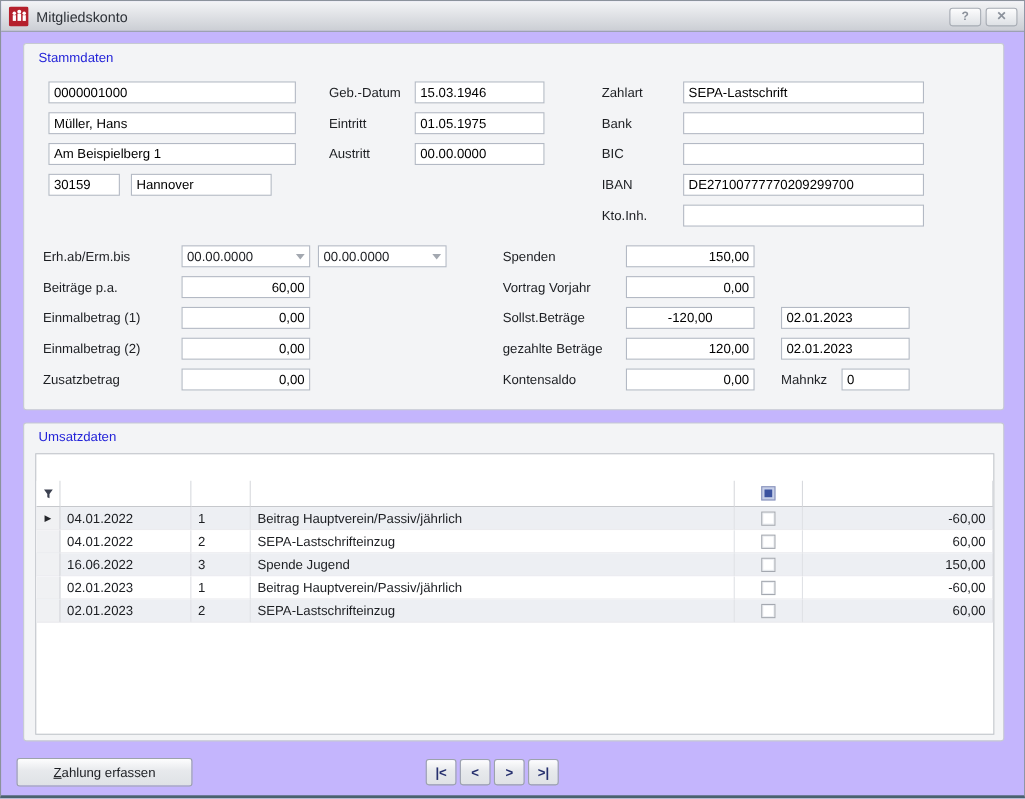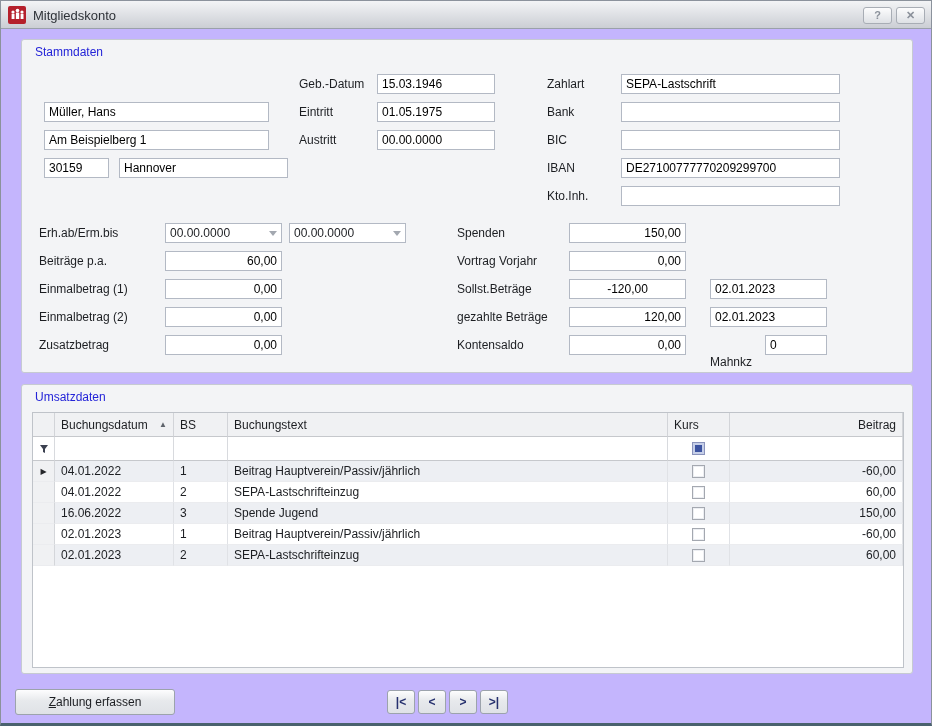--- a/index.html
+++ b/index.html
@@ -119,24 +119,25 @@
       </svg>
     </span>
     <span class="title-text">Mitgliedskonto</span>
     <div class="tb-btn tb-help">?</div>
     <div class="tb-btn tb-close">✕</div>
   </div>
 
   <div class="groupbox" style="left:20px; top:38px; width:892px; height:334px;">
     <span class="group-label">Stammdaten</span>
 
+    <input class="field" style="left: 22px; top: 34px; width: 225px;" type="text" value="0000001000">
     <input class="field" style="left: 22px; top: 62px; width: 225px;" type="text" value="Müller, Hans">
     <input class="field" style="left: 22px; top: 90px; width: 225px;" type="text" value="Am Beispielberg 1">
     <input class="field" style="left: 22px; top: 118px; width: 65px;" type="text" value="30159">
-    <input class="field" style="left: 97px; top: 118px; width: 169px;" type="text" value="Hannover">
+    <input class="field" style="left: 97px; top: 118px; width: 128px;" type="text" value="Hannover">
 
     <span class="lbl" style="left:277px; top:34px;">Geb.-Datum</span>
     <input class="field" style="left: 355px; top: 34px; width: 118px;" type="text" value="15.03.1946">
     <span class="lbl" style="left:277px; top:62px;">Eintritt</span>
     <input class="field" style="left: 355px; top: 62px; width: 118px;" type="text" value="01.05.1975">
     <span class="lbl" style="left:277px; top:90px;">Austritt</span>
     <input class="field" style="left: 355px; top: 90px; width: 118px;" type="text" value="00.00.0000">
 
     <span class="lbl" style="left:525px; top:34px;">Zahlart</span>
     <input class="field" style="left: 599px; top: 34px; width: 219px;" type="text" value="SEPA-Lastschrift">
@@ -173,48 +174,29 @@
     <span class="lbl" style="left:435px; top:211px;">Vortrag Vorjahr</span>
     <input class="field num" style="left: 547px; top: 211px; width: 117px;" type="text" value="0,00">
     <span class="lbl" style="left:435px; top:239px;">Sollst.Beträge</span>
     <input class="field num" style="left: 547px; top: 239px; width: 117px; text-align: center;" type="text" value="-120,00">
     <input class="field" style="left: 688px; top: 239px; width: 117px;" type="text" value="02.01.2023">
     <span class="lbl" style="left:435px; top:267px;">gezahlte Beträge</span>
     <input class="field num" style="left: 547px; top: 267px; width: 117px;" type="text" value="120,00">
     <input class="field" style="left: 688px; top: 267px; width: 117px;" type="text" value="02.01.2023">
     <span class="lbl" style="left:435px; top:295px;">Kontensaldo</span>
     <input class="field num" style="left: 547px; top: 295px; width: 117px;" type="text" value="0,00">
-    <span class="lbl" style="left:688px; top:295px;margin-top:17px;">Mahnkz</span>
+    <span class="lbl" style="left:688px; top:295px;">Mahnkz</span>
     <input class="field" style="left: 743px; top: 295px; width: 62px;" type="text" value="0">
   </div>
 
   <div class="groupbox" style="left:20px; top:383px; width:892px; height:290px;">
     <span class="group-label">Umsatzdaten</span>
 
     <div class="grid">
 
-      <div class="g-row g-header">
-        <div class="g-cell c0"></div>
-        <div class="g-cell c1">
-          <span>Buchungsdatum</span>
-          <span class="sort-arrow">▲</span>
-        </div>
-        <div class="g-cell c2">
-          <span>BS</span>
-        </div>
-        <div class="g-cell c3">
-          <span>Buchungstext</span>
-        </div>
-        <div class="g-cell c4">
-          <span>Kurs</span>
-        </div>
-        <div class="g-cell c5">
-          <span>Beitrag</span>
-        </div>
-      </div>
 
       <div class="g-row g-filter">
         <div class="g-cell c0">
           <svg width="10" height="10" viewBox="0 0 10 10">
               <path d="M1 1 h8 L6 5 v4 L4 8 V5 Z" fill="#3c4150"></path>
             </svg>
         </div>
         <div class="g-cell c1"></div>
         <div class="g-cell c2"></div>
         <div class="g-cell c3"></div>

